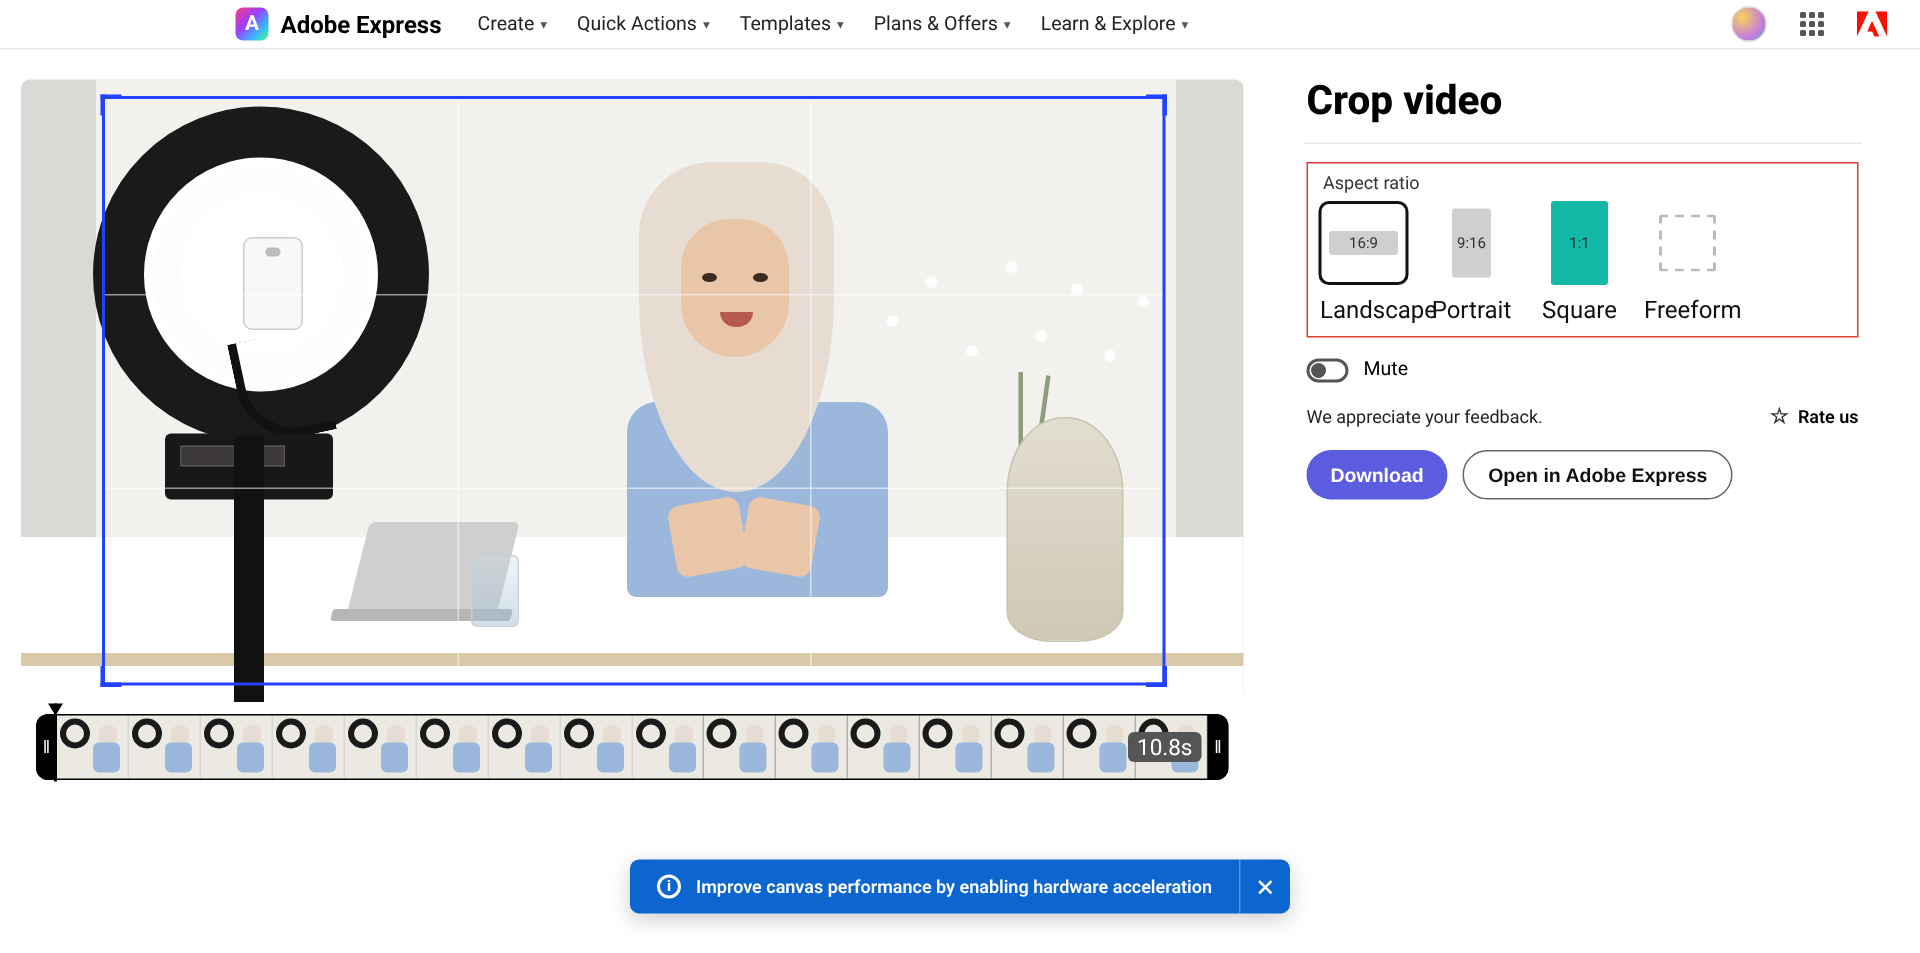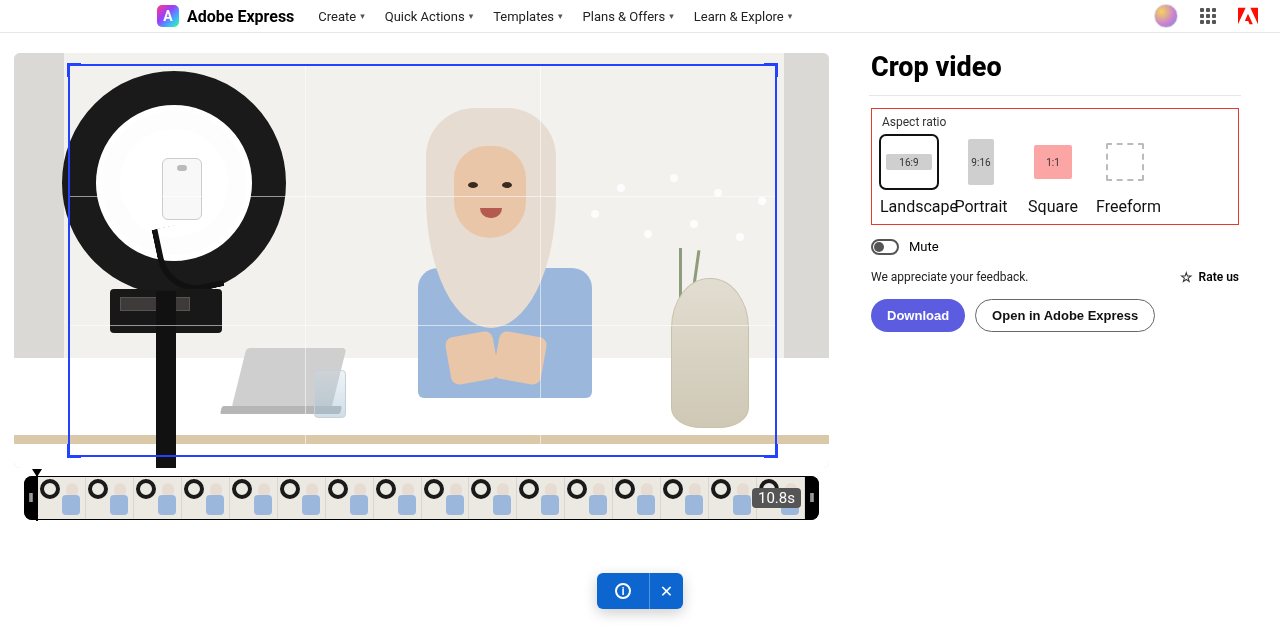--- a/index.html
+++ b/index.html
@@ -190,21 +190,21 @@
   .aspect-label{ font-size:12px; color:#333; margin:0 0 6px 2px;}
   .aspect-row{ display:flex; gap:14px; align-items:flex-start;}
   .aspect-item{ width:58px; text-align:center; cursor:pointer;}
   .aspect-swatch{
     width:58px;height:54px;border-radius:6px;background:#fff;display:flex;align-items:center;justify-content:center;
     margin-bottom:8px;
   }
   .aspect-item.selected .aspect-swatch{ outline:2px solid #111; outline-offset:-1px;}
   .shape-169{width:46px;height:16px;background:#cfcfcf;border-radius:2px;display:flex;align-items:center;justify-content:center;}
   .shape-916{width:26px;height:46px;background:#cfcfcf;border-radius:2px;display:flex;align-items:center;justify-content:center;}
-  .shape-11{width:38px;height:34px;background:#fca5a5;border-radius:2px;display:flex;align-items:center;justify-content:center;}
+  .shape-11{width:38px;height:56px;background:#14b8a6;border-radius:2px;display:flex;align-items:center;justify-content:center;}
   .shape-free{width:38px;height:38px;border:2px dashed #bbb;border-radius:2px;}
   .ratio-text{font-size:10px;color:#333;}
   .aspect-caption{font-size:16px;color:#111;}
 
   .mute-row{display:flex;align-items:flex-start;gap:10px;margin:14px 0 10px 0;}
   .toggle{width:28px;height:16px;border-radius:10px;border:2px solid #555;background:#fff;position:relative;cursor:pointer;}
   .toggle-knob{position:absolute;left:1px;top:1px;width:10px;height:10px;border-radius:50%;background:#555;}
   .mute-label{font-size:13px;}
 
   .feedback-row{display:flex;align-items:center;justify-content:space-between;margin:14px 0 14px 0;}
@@ -473,17 +473,18 @@
     <div class="cta-row">
       <button class="btn btn-primary">Download</button>
       <button class="btn btn-secondary">Open in Adobe Express</button>
     </div>
   </div>
 </div>
 
 <div class="toast">
   <div class="toast-body">
     <div class="toast-info">i</div>
+    <span>Improve canvas performance by enabling hardware acceleration</span>
   </div>
   <div class="toast-close">
     <span>✕</span>
   </div>
 </div>
 
 </body></html>

